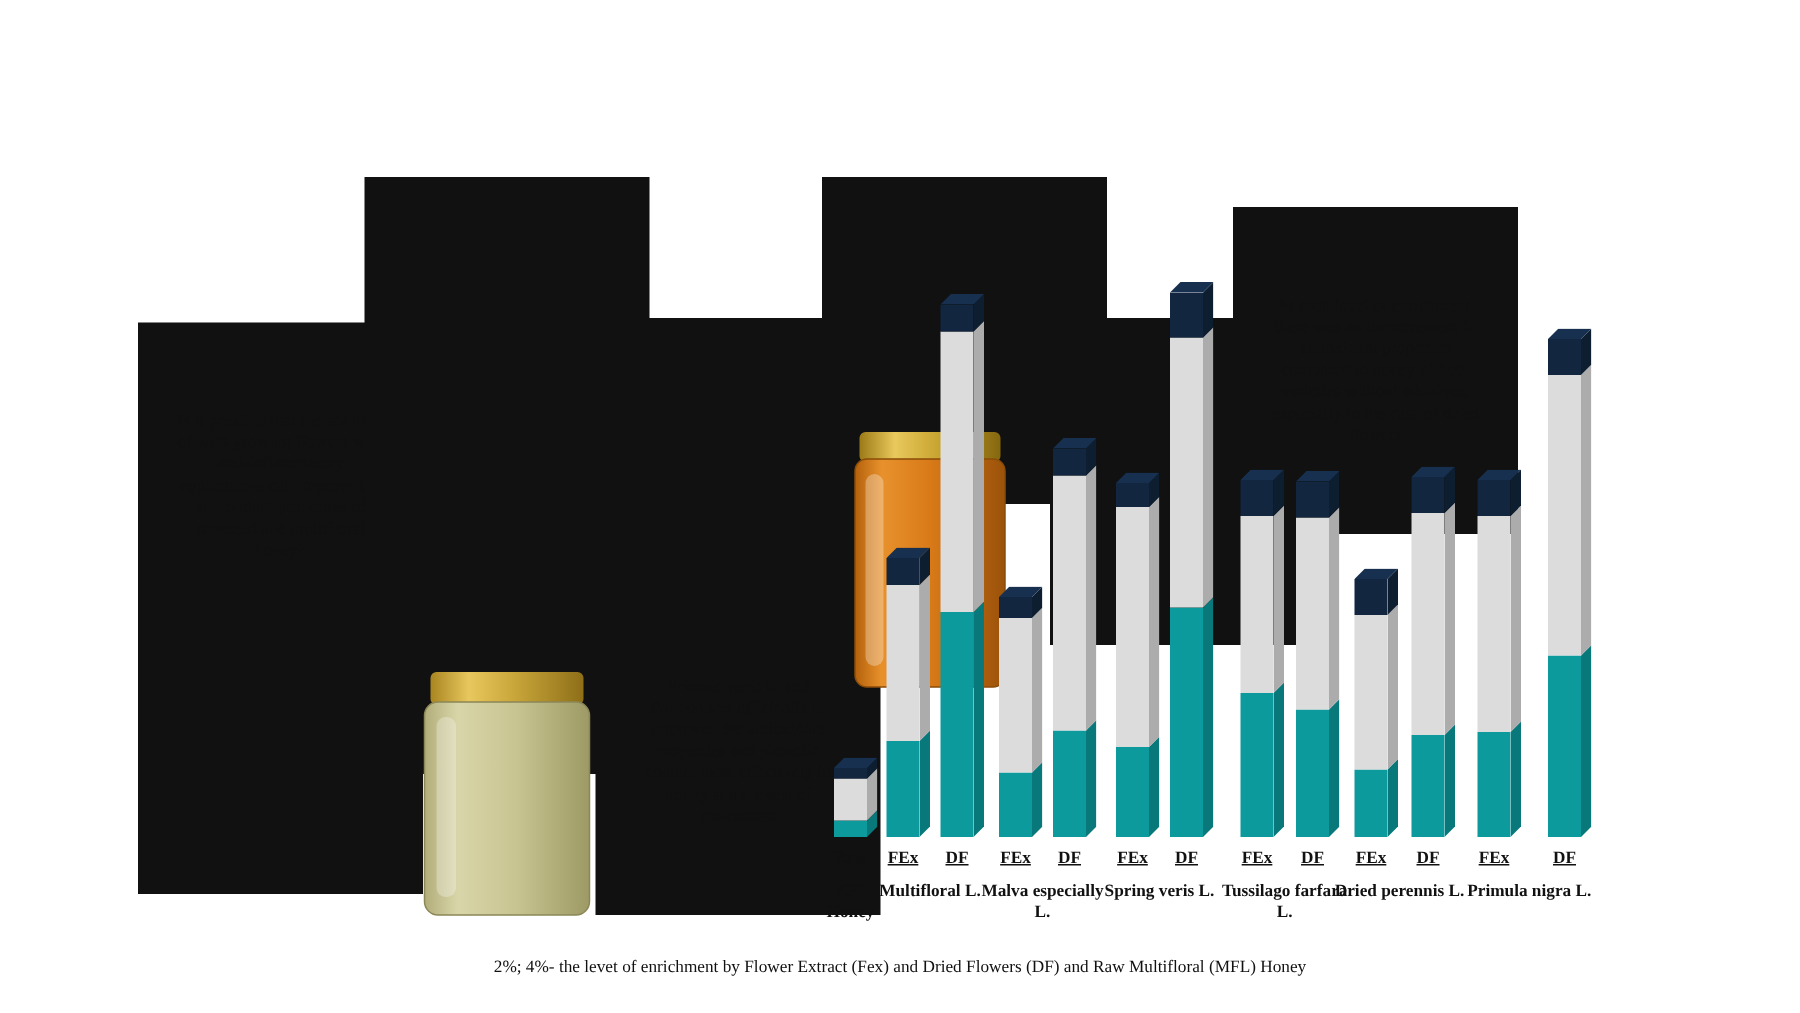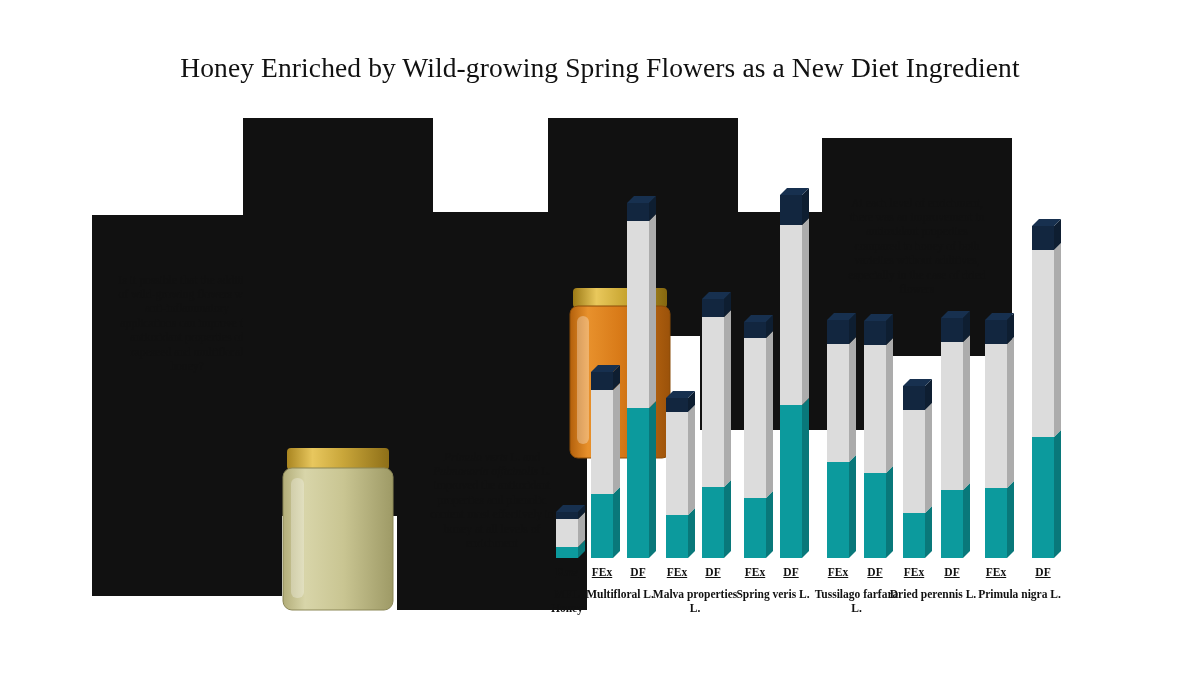--- a/index.html
+++ b/index.html
@@ -65,21 +65,20 @@
   .footnote{
     position:absolute;left:0;top:639px;width:1200px;text-align:center;
     font-family:"Liberation Serif", serif;font-size:11.5px;color:#111;
   }
 </style>
 </head>
 <body>
 
 <div id="stage">
 
-  <div class="title">Honey Enriched by Wild-growing Spring Flowers as a New Diet Ingredient</div>
 
   <div class="hex-border" style="left:92px;top:215px;width:190px;height:218px;"></div>
   <div class="hex-text" style="left:100px;top:222px;width:174px;height:204px;font-size:11.6px;">
     <div>Is it possible that the addition of wild-growing flowers with anti-inflammatory applications can improve the antioxidant properties of rapeseed and multifloral honey?</div>
   </div>
 
   <div class="hex" style="left:92px;top:378px;width:190px;height:218px;">
     <svg class="art" viewBox="0 0 190 218">
       <g stroke="#4a6b3a" fill="none" stroke-width="1.6">
         <path d="M95 200 C95 160 93 130 92 96"></path>
@@ -527,22 +526,23 @@
         <div class="side" style="top: 211px; height: 128px; background: rgb(9, 120, 122); clip-path: polygon(0% 5.46875%, 100% 0%, 100% 94.5312%, 0% 100%);"></div>
         <div class="seg" style="top: 31px; height: 187px; background: rgb(220, 220, 220);"></div>
         <div class="side" style="top: 24px; height: 194px; background: rgb(172, 172, 172); clip-path: polygon(0% 3.60825%, 100% 0%, 100% 96.3918%, 0% 100%);"></div>
         <div class="seg" style="top: 7px; height: 24px; background: rgb(18, 38, 63);"></div>
         <div class="side" style="top: 0px; height: 31px; background: rgb(14, 30, 49); clip-path: polygon(0% 22.5806%, 100% 0%, 100% 77.4194%, 0% 100%);"></div>
         <div style="position: absolute; left: 0px; top: 0px; width: 29px; height: 7px; background: rgb(23, 48, 79); clip-path: polygon(0% 100%, 24.1379% 0%, 100% 0%, 75.8621% 100%);"></div>
       </div>
       <div class="xtick" style="left: 1018px; top: 566px; width: 50px;">DF</div>
       <div class="grouplbl" style="left: 540px; top: 588px; width: 54px;">MFL Honey</div>
       <div class="grouplbl" style="left: 575px; top: 588px; width: 90px;">Multifloral L.</div>
-      <div class="grouplbl" style="left: 650px; top: 588px; width: 90px;">Malva properties L.</div>
+      <div class="grouplbl" style="left: 650px; top: 588px; width: 90px;">Malva especially L.</div>
       <div class="grouplbl" style="left: 728px; top: 588px; width: 90px;">Spring veris L.</div>
       <div class="grouplbl" style="left: 811px; top: 588px; width: 91px;">Tussilago farfara L.</div>
       <div class="grouplbl" style="left: 887px; top: 588px; width: 92px;">Dried perennis L.</div>
       <div class="grouplbl" style="left: 969px; top: 588px; width: 101px;">Primula nigra L.</div>
     </div>
 
 
+  <div class="footnote">2%; 4%- the levet of enrichment by Flower Extract (Fex) and Dried Flowers (DF) and Raw Multifloral (MFL) Honey</div>
 
 </div>
 
 </body></html>

